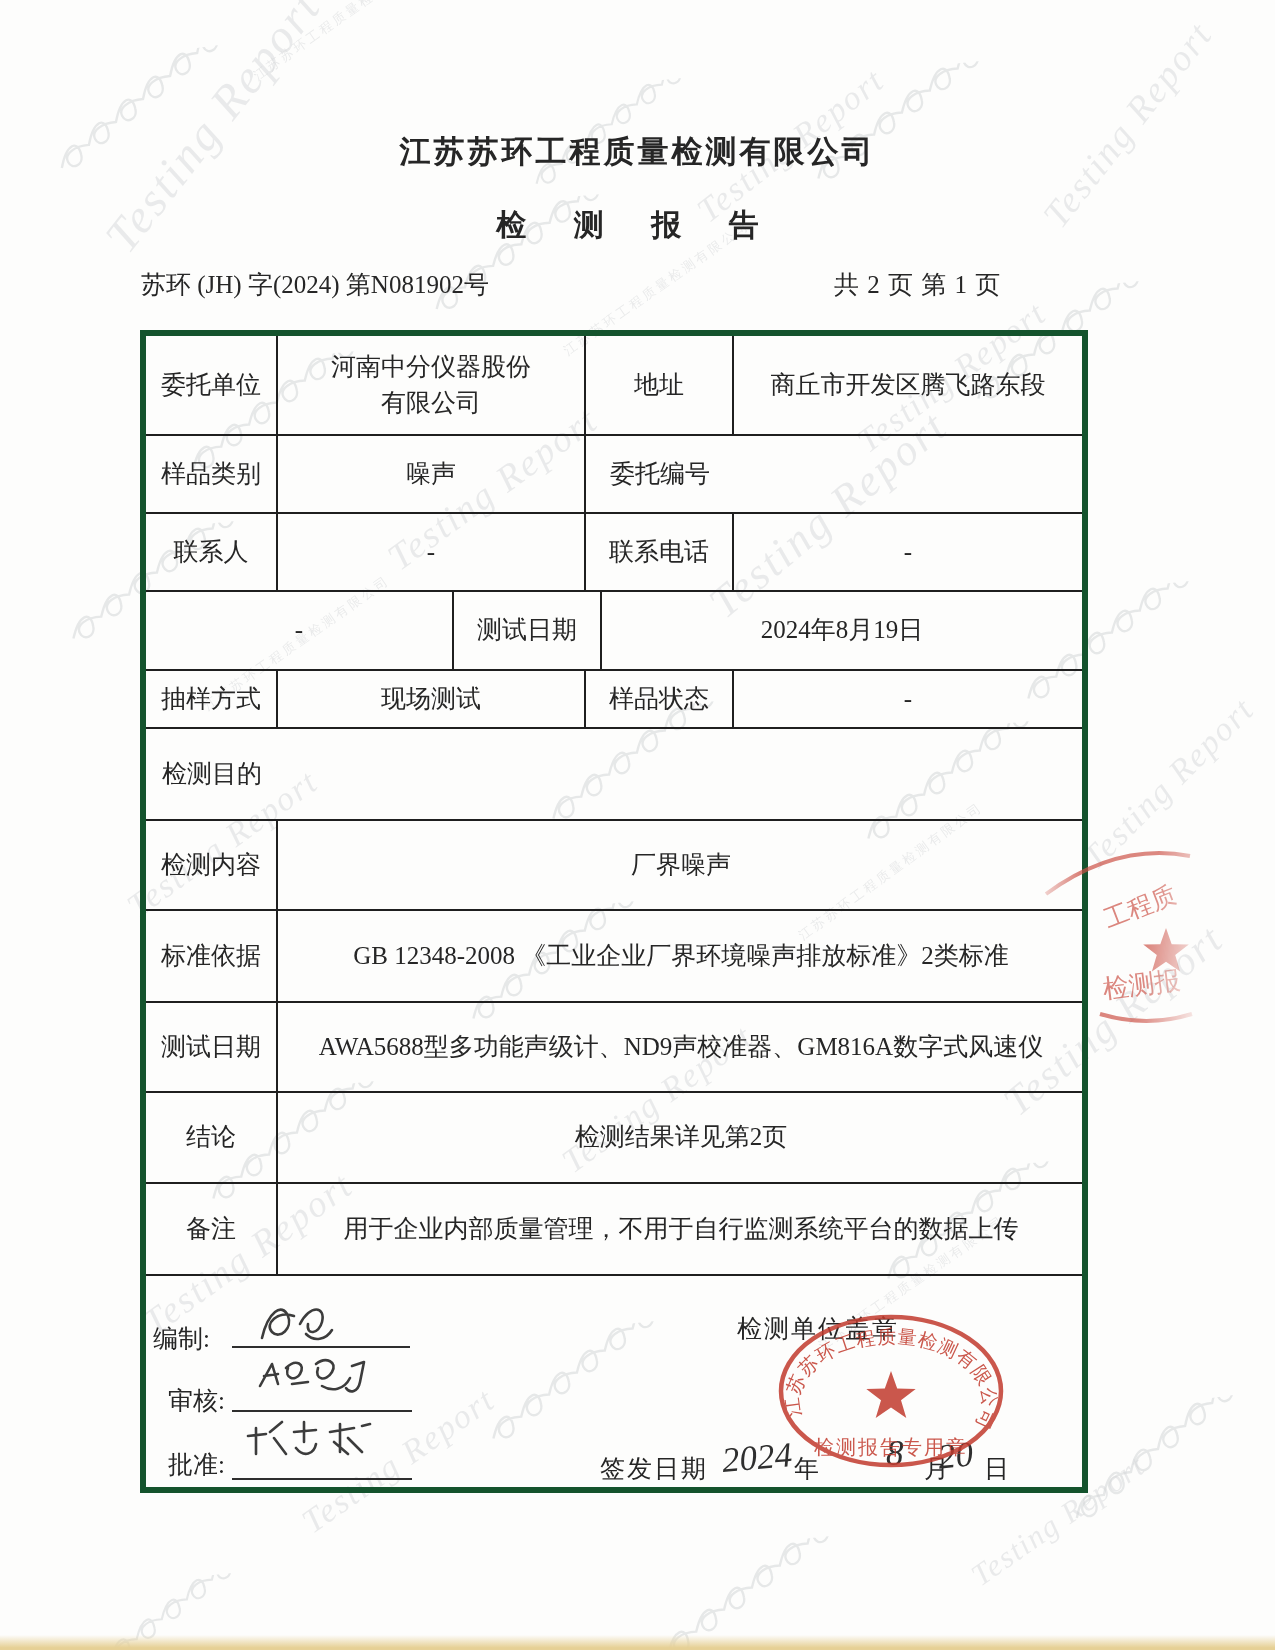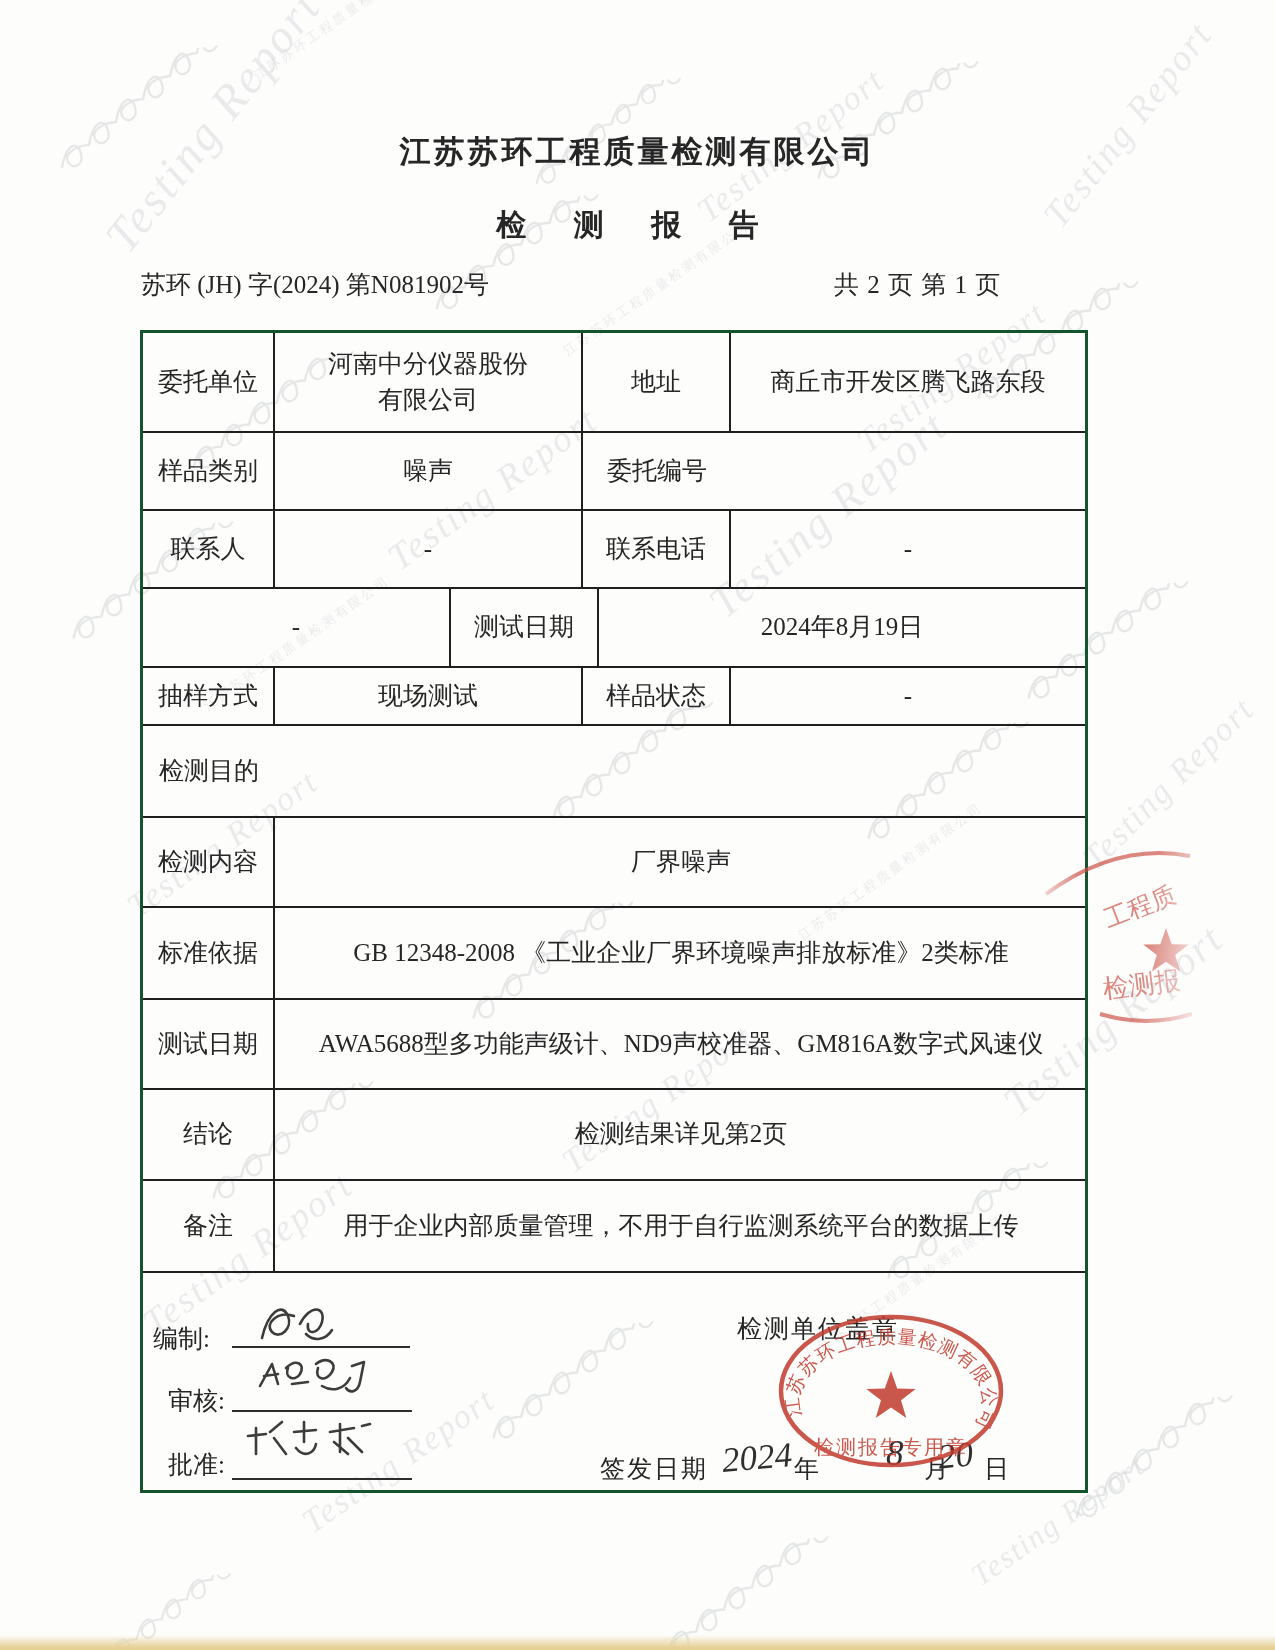--- a/index.html
+++ b/index.html
@@ -17,21 +17,21 @@
   
   .hdr{position:absolute;z-index:1;width:100%;text-align:center;}
   .company{top:131px;font-size:31px;font-weight:600;letter-spacing:3px;}
   .rtitle{top:205px;font-size:30px;font-weight:600;letter-spacing:20px;}
   .refline{position:absolute;z-index:1;top:268px;font-size:25px;}
   .ref-no{left:141px;}
   .pageinfo{left:834px;letter-spacing:1px;}
   
   .tbl{
     position:absolute;z-index:1;left:140px;top:330px;width:948px;height:1163px;
-    border:3px solid #14532d;box-sizing:border-box;display:flex;flex-direction:column;
+    border:6px solid #14532d;box-sizing:border-box;display:flex;flex-direction:column;
     background:transparent;
   }
   .row{display:flex;box-sizing:border-box;border-top:2px solid #1f1f1f;}
   .row:first-child{border-top:none;}
   .cell{box-sizing:border-box;border-right:2px solid #1f1f1f;display:flex;
         align-items:center;justify-content:center;text-align:center;
         font-size:25px;line-height:1.45;flex-direction:column;}
   .cell:last-child{border-right:none;}
   .cw1{width:132px;flex:none;}
   .cw2{width:308px;flex:none;}

